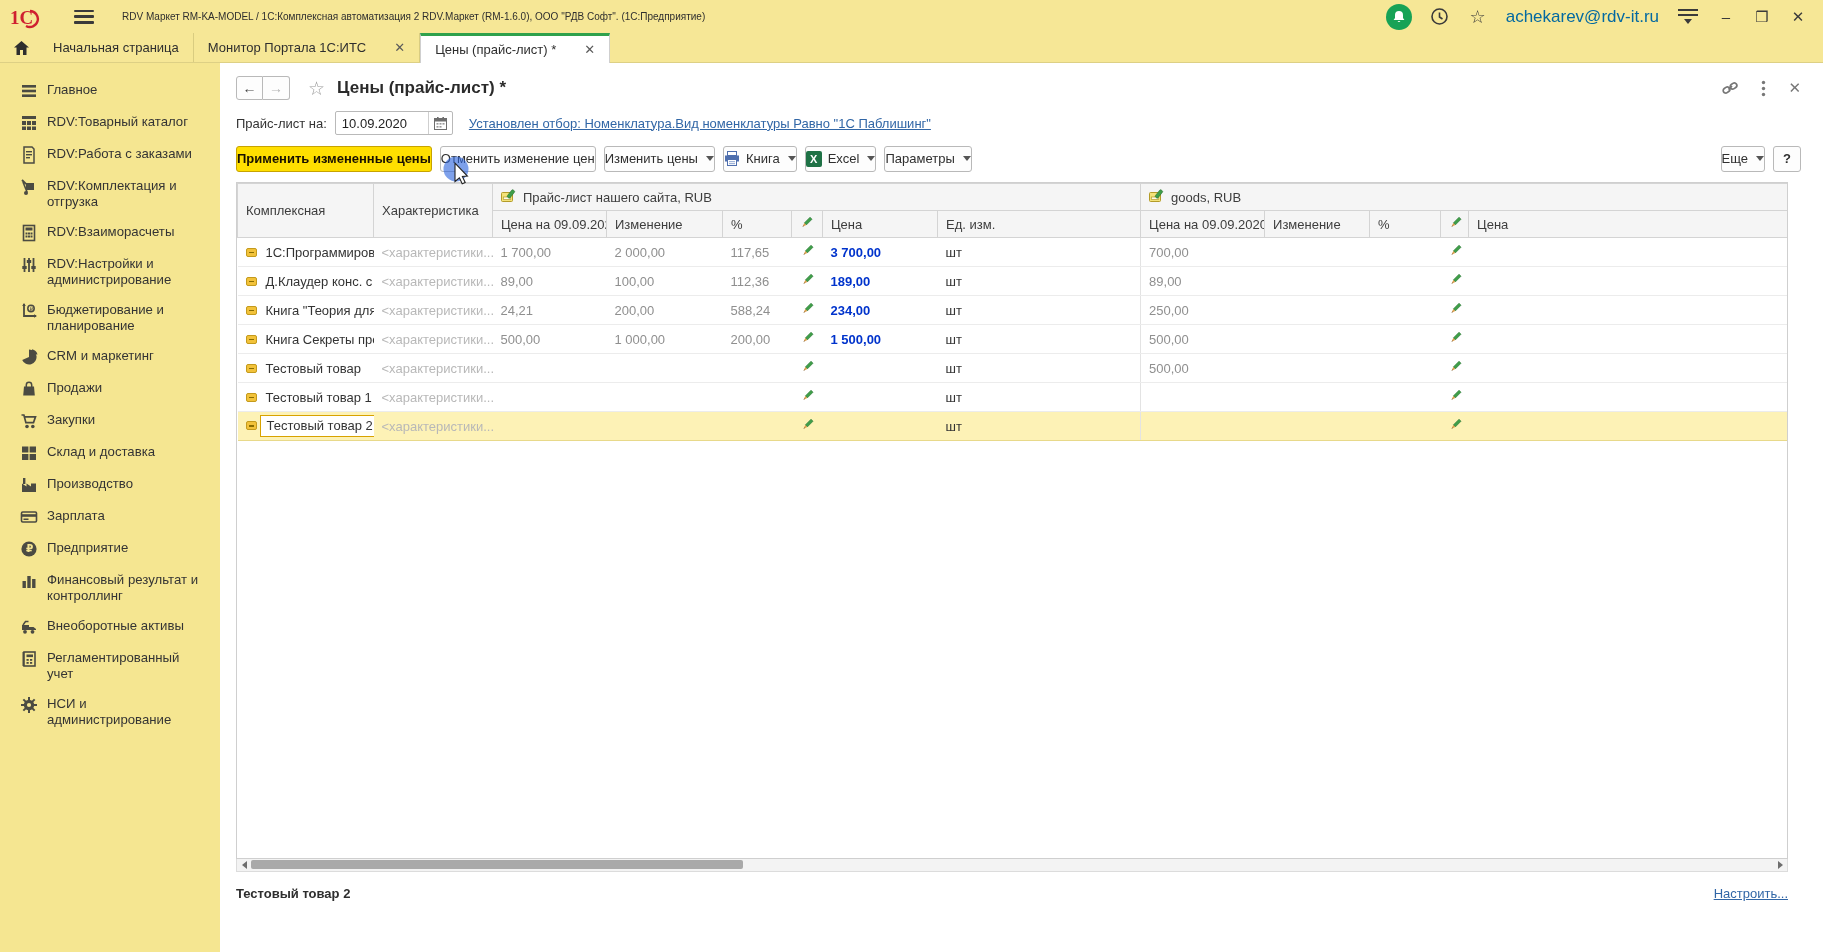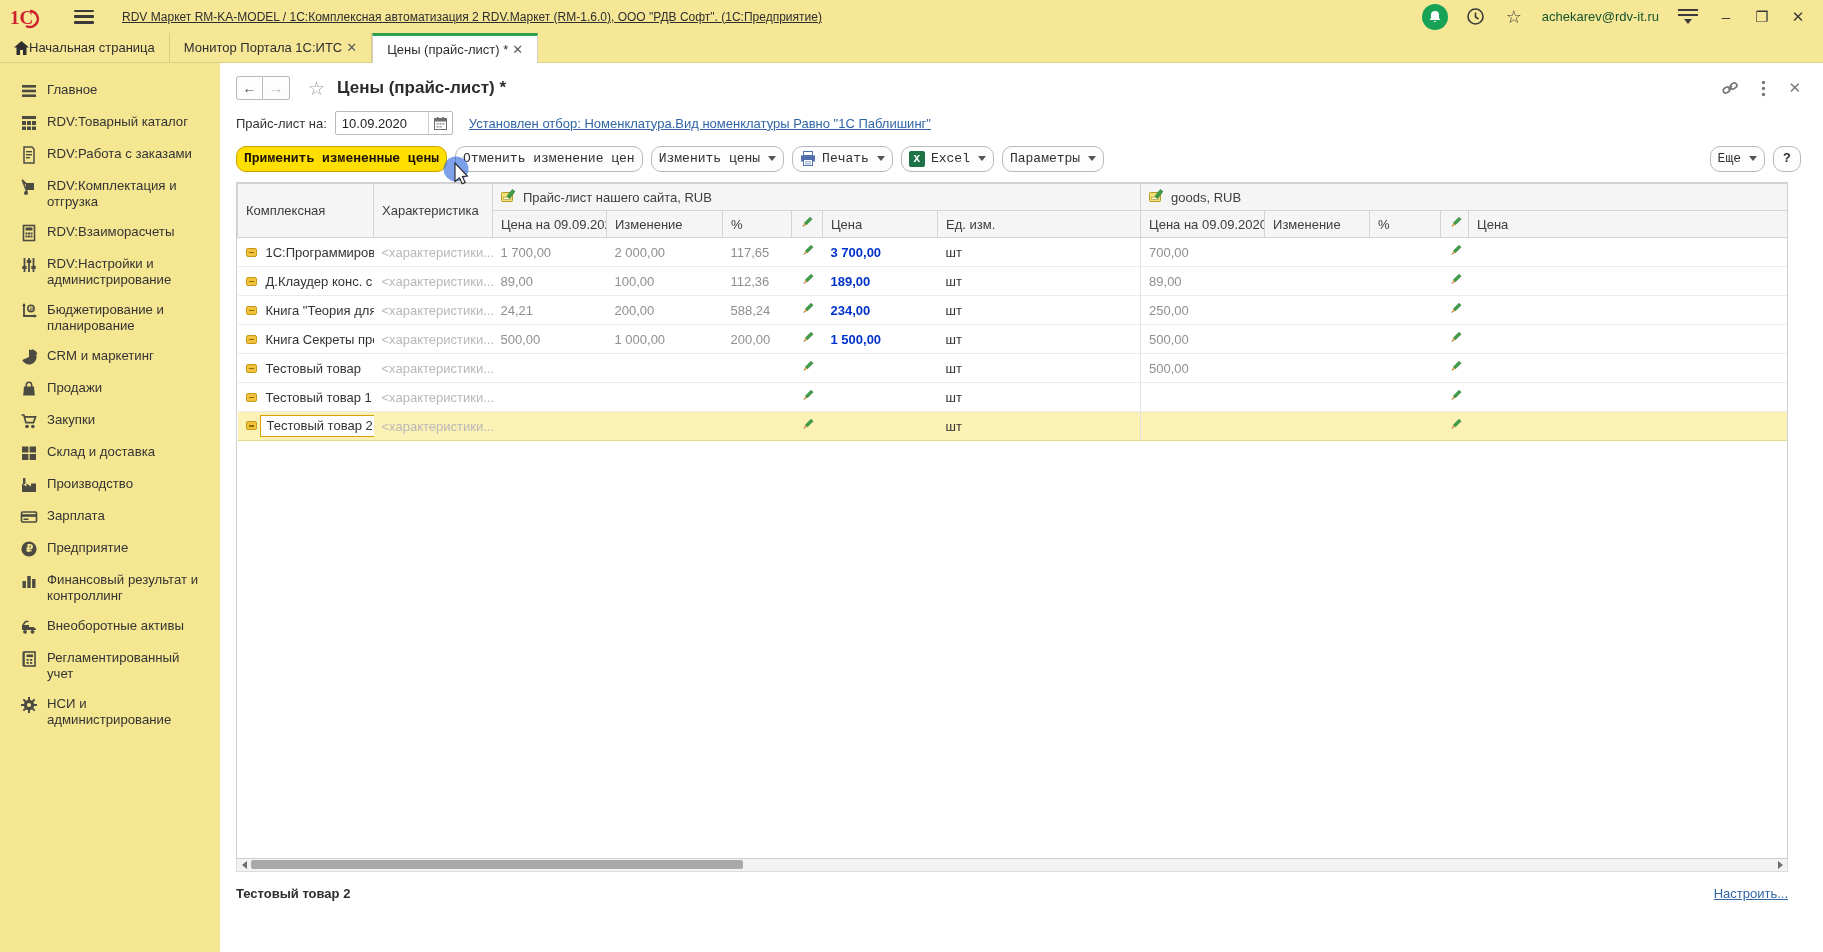--- a/index.html
+++ b/index.html
@@ -6,35 +6,35 @@
   html,body { width:1823px; height:952px; overflow:hidden;
     font-family:"Liberation Sans","DejaVu Sans",sans-serif; font-size:13px; color:var(--text-dark,#333); }
   .app { position:relative; width:1823px; height:952px; background:#fff; }
 
   
   .titlebar { position:absolute; left:0; top:0; width:100%; height:33px;
     background:var(--titlebar-bg,#f6e796); display:flex; align-items:center; }
   .logo-1c { margin-left:10px; width:38px; height:24px; }
   .burger { margin-left:26px; width:20px; height:14px; display:flex; flex-direction:column; justify-content:space-between; cursor:pointer; }
   .burger i { display:block; height:2.6px; background:#3a3a3a; border-radius:1px; }
-  .win-title { margin-left:28px; font-size:12px; color:#2e2e2e; white-space:nowrap;text-decoration:underline; }
+  .win-title { margin-left:28px; font-size:10px; color:#2e2e2e; white-space:nowrap; }
   .tb-right { margin-left:auto; display:flex; align-items:center; gap:18px; padding-right:16px; }
   .circle-green { width:26px; height:26px; border-radius:50%; background:var(--bell-green,#17a256); display:flex; align-items:center; justify-content:center; }
   .tb-ico { width:20px; height:20px; display:flex; align-items:center; justify-content:center; color:#3a3a3a; }
   .tb-star { font-size:18px; color:#3a3a3a; }
-  .user-email { font-size:13px; color:#14532d; }
+  .user-email { font-size:17px; color:#0369a1; }
   .svc-menu { display:flex; flex-direction:column; align-items:center; gap:3px; width:22px; }
   .svc-menu i { display:block; width:20px; height:2px; background:#3a3a3a; }
   .svc-menu .tri { width:0; height:0; border-left:4px solid transparent; border-right:4px solid transparent; border-top:5px solid #3a3a3a; background:none; }
   .winbtn { font-size:15px; color:#3a3a3a; width:18px; text-align:center; cursor:pointer; }
 
   
   .tabbar { position:absolute; left:0; top:33px; width:100%; height:30px;
     background:var(--titlebar-bg,#f6e796); display:flex; align-items:stretch; border-bottom:1px solid #ddd085; }
-  .tab { display:flex; align-items:center; gap:0; padding:0 14px; font-size:13px; color:#2e2e2e;
+  .tab { display:flex; align-items:center; gap:24px; padding:0 14px; font-size:13px; color:#2e2e2e;
     border-right:1px solid #d9cc80; cursor:pointer; white-space:nowrap; }
   .tab.first { border-left:none; }
   .tab .tabx { color:#5a5a5a; font-size:13px; margin-left:4px; }
   .tab.active { background:#fff; border-top:3px solid var(--tab-green,#2fa14c); border-right:1px solid #cfcfcf; border-left:1px solid #cfcfcf; margin-bottom:-1px; }
   .home-ico { width:15px; height:14px; }
 
   
   .main { position:absolute; left:0; top:63px; width:100%; height:889px; display:flex; }
   .sidebar { width:220px; height:100%; background:var(--sidebar-bg,#f5e691); padding:12px 0 0 0; overflow:hidden; flex:none; }
   .side-item { display:flex; align-items:flex-start; padding:7px 6px 7px 20px; cursor:pointer; }
@@ -57,22 +57,22 @@
   
   .form-row2 { display:flex; align-items:center; margin-top:7px; height:26px; }
   .date-label { color:#333; margin-right:8px; }
   .datefield { display:flex; align-items:center; border:1px solid #b9b9b9; background:#fff; height:24px; width:118px; border-radius:2px; }
   .datefield input { border:none; outline:none; width:92px; padding:0 6px; font-size:13px; font-family:inherit; color:#222; }
   .cal-btn { width:24px; height:100%; border-left:1px solid #cfcfcf; display:flex; align-items:center; justify-content:center; cursor:pointer; }
   .filter-link { margin-left:16px; color:var(--link-blue,#3166a6); text-decoration:underline; cursor:pointer; }
 
   
   .toolbar { display:flex; align-items:center; margin-top:9px; height:27px; gap:8px; padding-right:22px; }
-  .btn { height:26px; display:inline-flex; align-items:center; gap:6px; padding:0 7px;
-    background:#fdfdfd; border:1px solid #b9b9b9; border-radius:10px; font-size:13px; color:#2f2f2f; cursor:pointer; white-space:nowrap;font-family:Liberation Mono, monospace; }
+  .btn { height:26px; display:inline-flex; align-items:center; gap:6px; padding:0 0;
+    background:#fdfdfd; border:1px solid #b9b9b9; border-radius:3px; font-size:13px; color:#2f2f2f; cursor:pointer; white-space:nowrap; }
   .btn .caret { width:0; height:0; border-left:4px solid transparent; border-right:4px solid transparent; border-top:5px solid #555; margin-left:2px; }
   .btn-yellow { background:var(--accent-yellow,#ffdf00); border:1px solid var(--accent-yellow-border,#c7a300); font-weight:bold; color:#191100; }
   .spacer { flex:1; }
   .excel-x { width:16px; height:16px; background:var(--excel-green,#1f7246); color:#fff; border-radius:2px; font-weight:bold; font-size:11px; display:flex; align-items:center; justify-content:center; }
   .btn-help { width:28px; justify-content:center; font-weight:bold; }
 
   
   .table-region { margin-top:10px; width:1552px; height:677px; border:1px solid #cfcfcf; background:#fff; overflow:hidden; }
   table.grid { border-collapse:collapse; table-layout:fixed; width:1552px; }
   table.grid th { background:var(--header-bg,#f5f5f5); border:1px solid #d4d4d4; font-weight:normal;
@@ -404,21 +404,21 @@
             <span class="caret"></span>
           </button>
         <button class="btn">
           <svg width="16" height="15" viewBox="0 0 16 15">
               <rect x="3.5" y="0.5" width="9" height="4" fill="#fff" stroke="#4f6fae"></rect>
               <rect x="1" y="4.5" width="14" height="6" fill="#4f6fae"></rect>
               <rect x="3.5" y="8.5" width="9" height="6" fill="#fff" stroke="#4f6fae"></rect>
               <rect x="5" y="10" width="6" height="1.2" fill="#9fb3d8"></rect>
               <rect x="5" y="12" width="6" height="1.2" fill="#9fb3d8"></rect>
             </svg>
-          <span>Печать</span>
+          <span>Книга</span>
             <span class="caret"></span>
         </button>
         <button class="btn">
           <span class="excel-x">X</span>
           <span>Excel</span>
             <span class="caret"></span>
         </button>
         <button class="btn">
             <span>Параметры</span>
             <span class="caret"></span>

